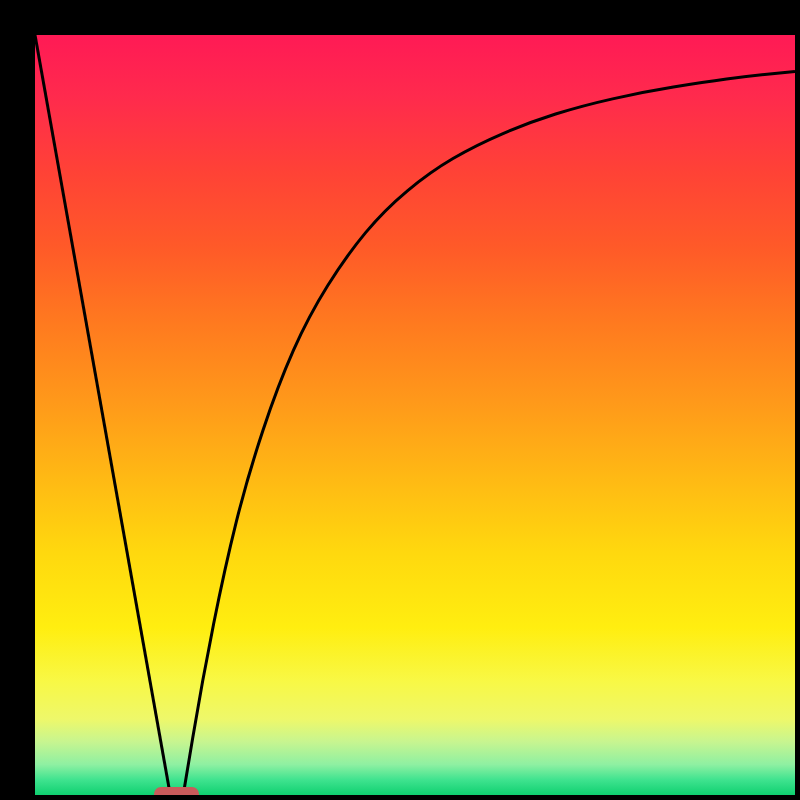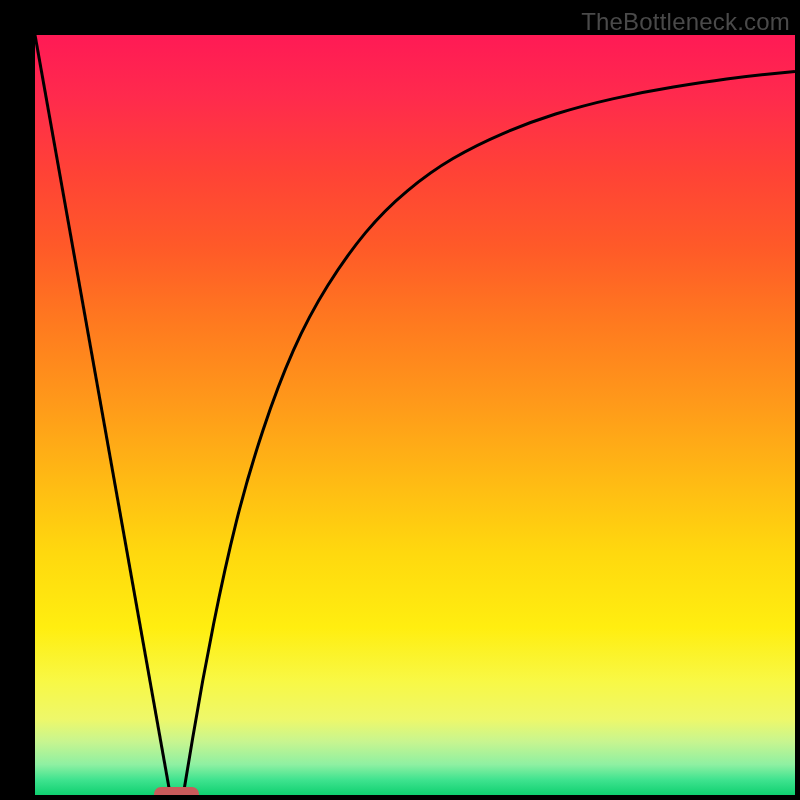--- a/index.html
+++ b/index.html
@@ -77,14 +77,13 @@
     <div class="gradient"></div>
 
     <svg class="curve-layer" viewBox="0 0 760 760" preserveAspectRatio="none">
       <path id="left-line" fill="none" stroke="#000" stroke-width="3" d="M0.00 0.00 L135.28 760.00"></path>
       <path id="right-line" fill="none" stroke="#000" stroke-width="3" d="M148.20 760.00 Q148.20 760.00 157.70 703.00 Q167.20 646.00 178.60 589.00 Q190.00 532.00 201.40 486.40 Q212.80 440.80 228.00 395.20 Q243.20 349.60 258.40 315.40 Q273.60 281.20 292.60 250.80 Q311.60 220.40 330.60 197.60 Q349.60 174.80 372.40 155.80 Q395.20 136.80 418.00 123.50 Q440.80 110.20 467.40 98.80 Q494.00 87.40 520.60 79.04 Q547.20 70.68 577.60 63.84 Q608.00 57.00 638.40 52.06 Q668.80 47.12 691.60 44.08 Q714.40 41.04 737.20 38.76 L760.00 36.48"></path>
     </svg>
 
     <div id="marker" class="marker" style="width: 45.6px; left: 118.56px; bottom: -6px; background: rgb(201, 91, 91);"></div>
   </div>
 
-  <div class="watermark">TheBottleneck.com</div>
 </div>
 
 </body></html>

